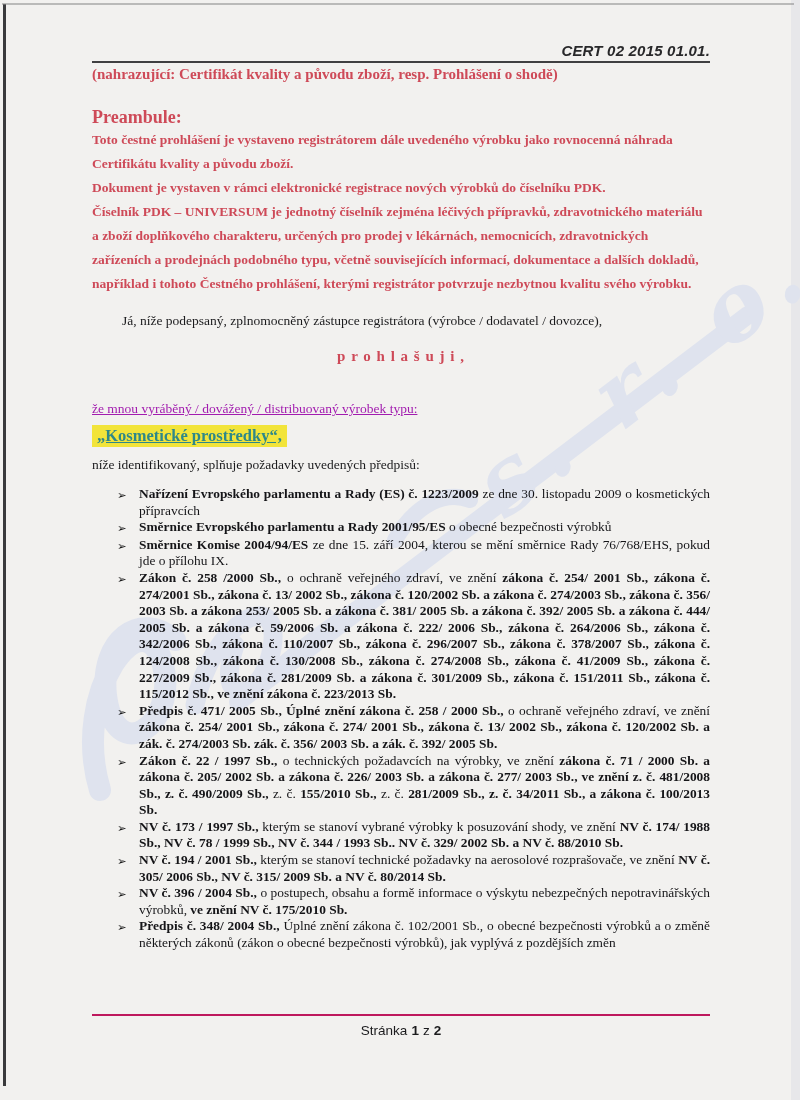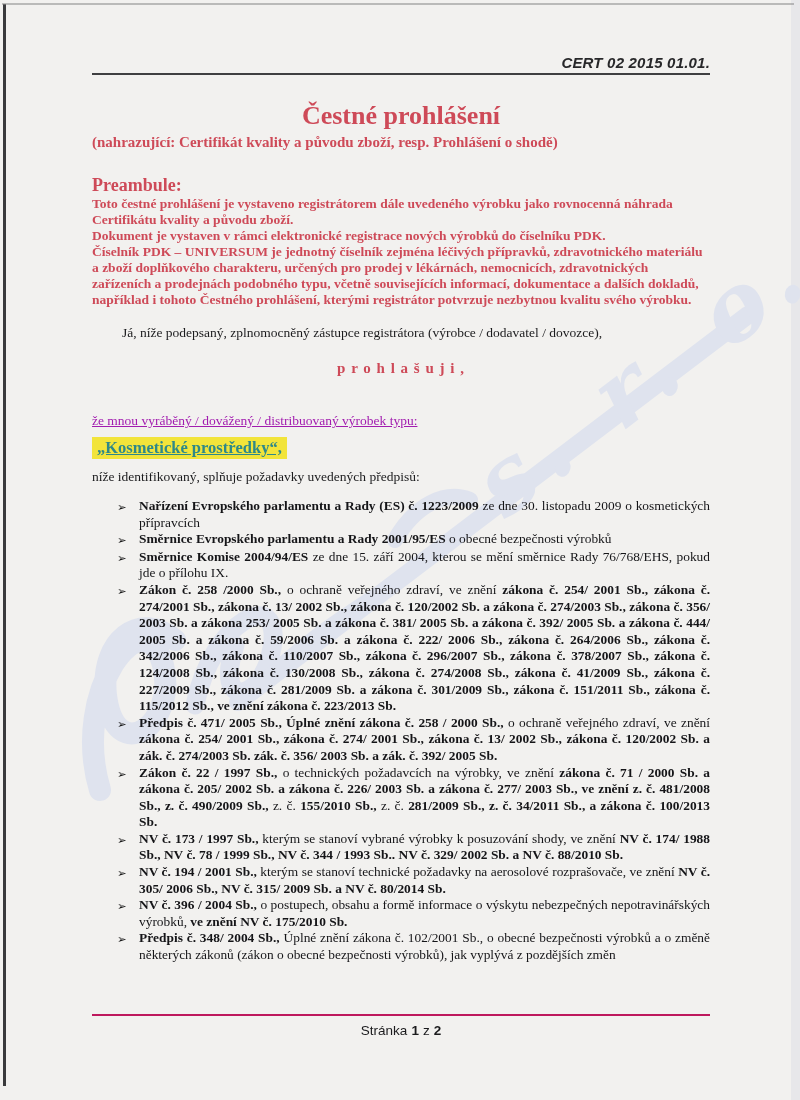--- a/index.html
+++ b/index.html
@@ -5,31 +5,31 @@
   html,body{margin:0;padding:0;}
   body{
     width:800px;height:1100px;position:relative;overflow:hidden;
     background:#f2f1ef;
     font-family:"Liberation Serif", serif;
   }
   .scan-edge-right{position:absolute;right:0;top:0;width:9px;height:1100px;background:#e7e7ea;z-index:0;}
   .scan-edge-left{position:absolute;left:3px;top:4px;width:3px;height:1082px;background:#3a3a3c;z-index:4;}
   .scan-edge-top{position:absolute;left:2px;top:3px;right:6px;height:2px;background:#8c8c8c;opacity:.55;z-index:4;}
   .watermark{position:absolute;inset:0;z-index:1;pointer-events:none;}
-  .content{position:absolute;left:92px;top:12px;width:618px;z-index:2;}
+  .content{position:absolute;left:92px;top:0;width:618px;z-index:2;}
   .cert-code{
     margin-top:42px;text-align:right;
     font-family:"Liberation Sans", sans-serif;font-style:italic;font-weight:bold;
     font-size:15px;color:#28282a;letter-spacing:.2px;
   }
   .top-rule{border:none;border-top:2px solid #3f3f41;margin:2px 0 0 0;}
   .doc-title{margin-top:26px;text-align:center;font-weight:bold;font-size:26px;color:#ce4a58;}
   .doc-subtitle{margin-top:3px;font-weight:bold;font-size:15px;color:#ce4a58;}
   .preamble-heading{margin-top:24px;font-weight:bold;font-size:18px;color:#ce4a58;}
-  .preamble p{margin:0;font-weight:bold;font-size:13.5px;line-height:16px;color:#ce4a58;}
+  .preamble p{margin:0;font-weight:bold;font-size:13.5px;line-height:24px;color:#ce4a58;}
   .declarant{margin-top:17px;font-size:13.5px;color:#1b1b1d;text-indent:30px;}
   .declare-word{margin-top:19px;text-align:center;font-weight:bold;font-size:15px;color:#ce4a58;letter-spacing:1px;}
   .product-intro{margin-top:36px;font-size:13.5px;color:#a21caf;text-decoration:underline;}
   .product-line{margin-top:9px;}
   .product-name{
     background:#f2e43a;color:#2e8889;font-weight:bold;font-size:16.5px;
     text-decoration:underline;padding:1px 5px 2px 5px;
   }
   .req-intro{margin-top:11px;font-size:13.5px;color:#1b1b1d;}
   ul.req-list{list-style:none;margin:13px 0 0 0;padding:0 0 0 25px;}
@@ -63,21 +63,20 @@
     <path d="M 395 540 C 415 505 445 490 470 500" stroke-width="16"></path>
   </g>
   <text transform="translate(505 520) rotate(-37)" font-family="DejaVu Serif, serif" font-style="italic" font-weight="bold" font-size="92" letter-spacing="10" fill="#dfe3ee">s. r. o.</text>
 </svg>
 
 <div class="content">
 
   <div class="cert-code">CERT 02 2015 01.01.</div>
   <hr class="top-rule">
 
-  <div class="doc-title">Čestné prohlášení</div>
   <div class="doc-subtitle">(nahrazující: Certifikát kvality a původu zboží, resp. Prohlášení o shodě)</div>
 
   <div class="preamble-heading">Preambule:</div>
   <div class="preamble">
     <p>Toto čestné prohlášení je vystaveno registrátorem dále uvedeného výrobku jako rovnocenná náhrada Certifikátu kvality a původu zboží.</p>
     <p>Dokument je vystaven v rámci elektronické registrace nových výrobků do číselníku PDK.</p>
     <p>Číselník PDK – UNIVERSUM je jednotný číselník zejména léčivých přípravků, zdravotnického materiálu a zboží doplňkového charakteru, určených pro prodej v lékárnách, nemocnicích, zdravotnických zařízeních a prodejnách podobného typu, včetně souvisejících informací, dokumentace a dalších dokladů, například i tohoto Čestného prohlášení, kterými registrátor potvrzuje nezbytnou kvalitu svého výrobku.</p>
   </div>
 
   <div class="declarant">Já, níže podepsaný, zplnomocněný zástupce registrátora (výrobce / dodavatel / dovozce),</div>

